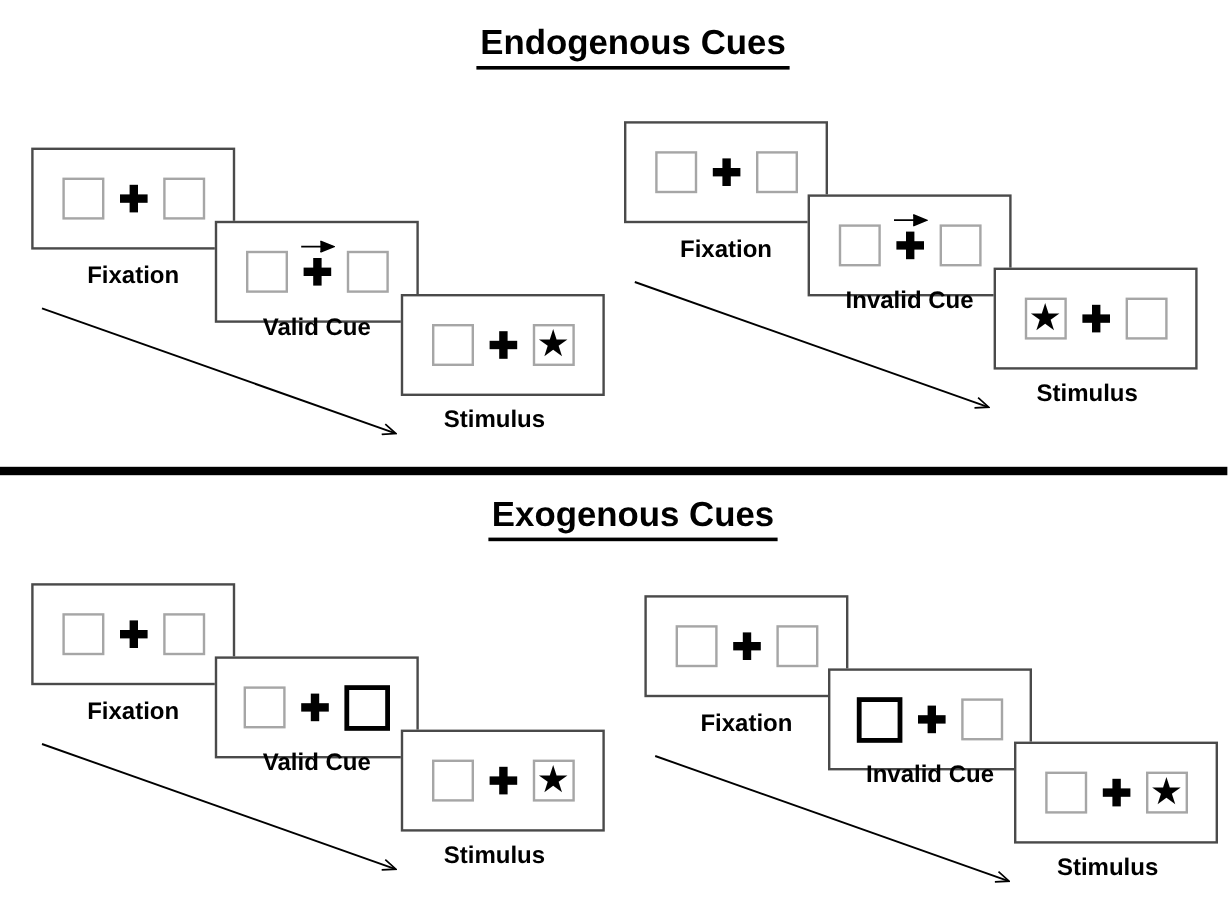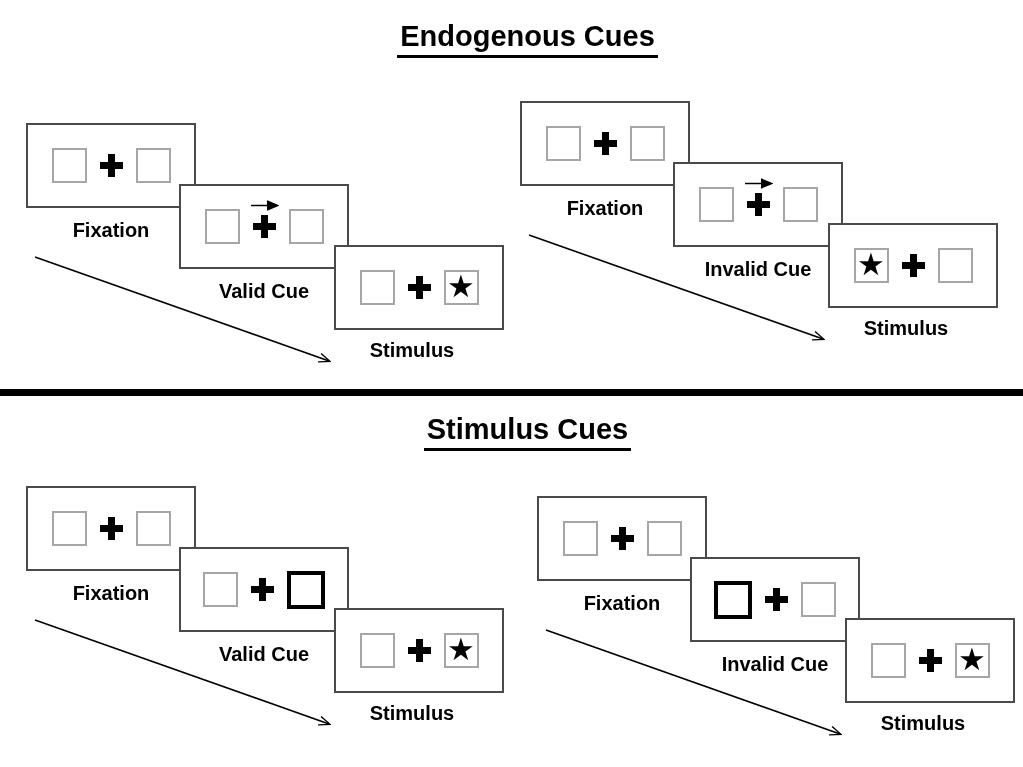--- a/index.html
+++ b/index.html
@@ -62,21 +62,21 @@
   .pos2 { left: 308px; top: 122px; }
   .step-label {
     position: absolute;
     width: 170px;
     text-align: center;
     font-size: 20px;
     font-weight: bold;
     white-space: nowrap;
   }
   .lab0 { left: 0px;   top: 96px; }
-  .lab1 { left: 153px; top: 157px; }
+  .lab1 { left: 153px; top: 139px; }
   .lab2 { left: 301px; top: 216px; }
   .box {
     width: 35px;
     height: 35px;
     border: 2px solid #a6a6a6;
     background: #fff;
     display: flex;
     align-items: center;
     justify-content: center;
     flex: none;
@@ -222,21 +222,21 @@
         <div class="plus"></div>
       </div>
       <div class="box"></div>
     </div>
     <div class="step-label lab2">Stimulus</div>
   </div>
 
 <div class="divider"></div>
 
 <h1 class="section-title" style="top:413px">
-  <span class="underlined">Stimulus Cues</span>
+  <span class="underlined">Exogenous Cues</span>
 </h1>
 
 <div class="quadrant" style="left:26px; top:486px">
     <svg class="diag-arrow" width="320" height="252" viewBox="0 0 320 252">
       <defs>
         <marker id="dh2" markerWidth="13" markerHeight="11" viewBox="0 0 13 11" refX="11" refY="5.5" orient="auto" markerUnits="userSpaceOnUse">
           <path d="M1,1 L12,5.5 L1,10" fill="none" stroke="#000" stroke-width="1.4"></path>
         </marker>
       </defs>
       <line x1="9" y1="134" x2="303" y2="238" stroke="#000" stroke-width="1.6" marker-end="url(#dh2)"></line>

